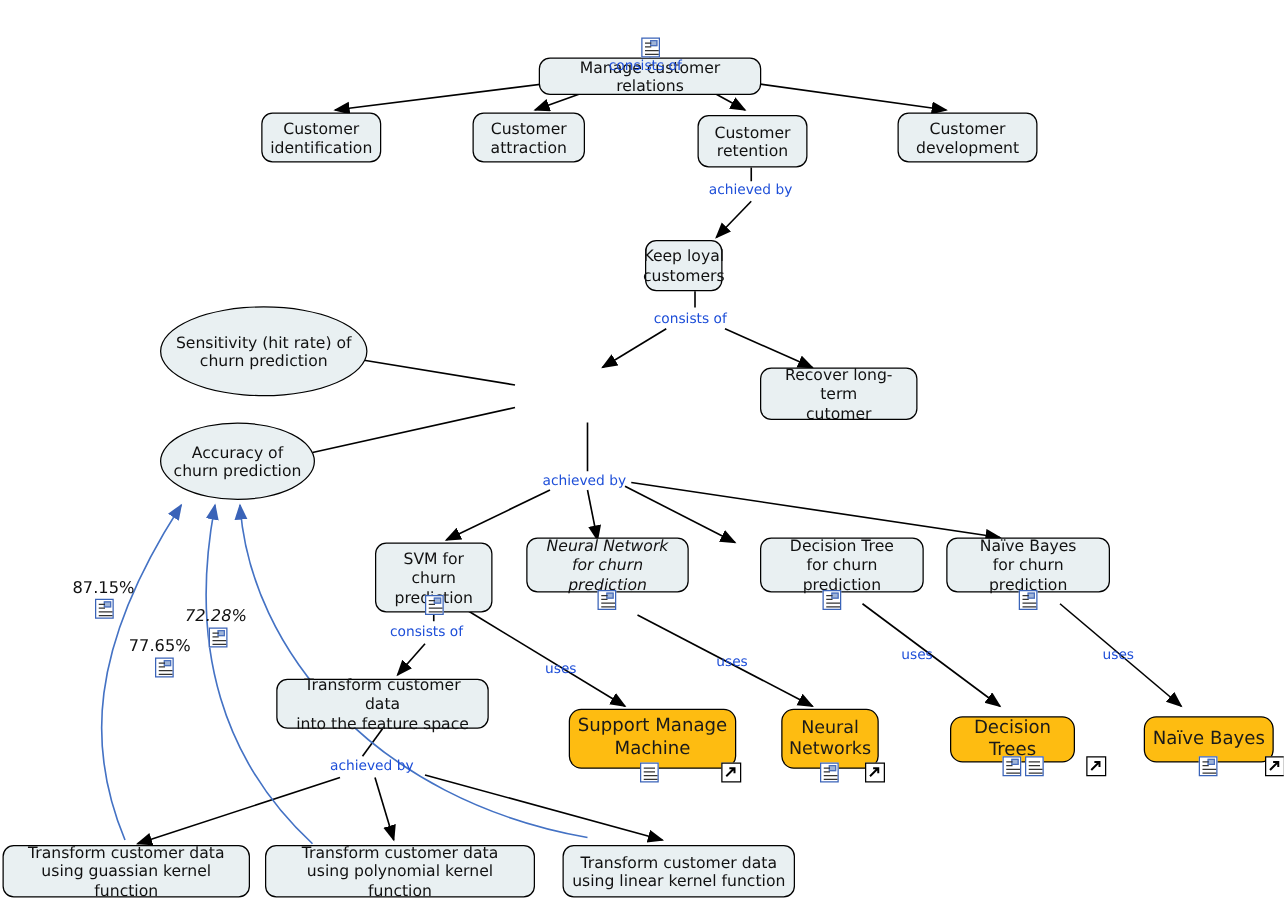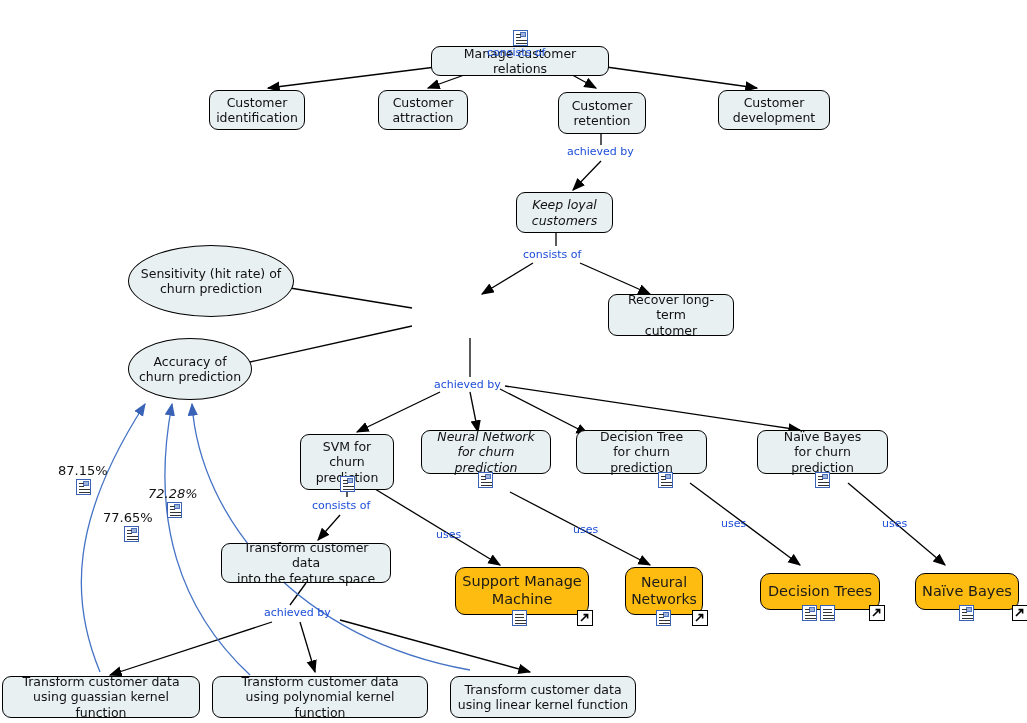--- a/index.html
+++ b/index.html
@@ -108,21 +108,21 @@
 identification</div>
 <div class="node" style="left:378px;top:90px;width:90px;height:40px;white-space:pre-line;">Customer
 attraction</div>
 <div class="node" style="left:558px;top:92px;width:88px;height:42px;white-space:pre-line;">Customer
 retention</div>
 <div class="node" style="left:718px;top:90px;width:112px;height:40px;white-space:pre-line;">Customer
 development</div>
 
 <div class="elabel" style="left:567px;top:145px;">achieved by</div>
 
-<div class="node" style="left:516px;top:192px;width:97px;height:41px;white-space:pre-line;font-style:italic;">Keep loyal
+<div class="node" style="left:516px;top:192px;width:62px;height:41px;white-space:pre-line;">Keep loyal
 customers</div>
 
 <div class="elabel" style="left:523px;top:248px;">consists of</div>
 
 <div class="node ellipse" style="left:128px;top:245px;width:166px;height:72px;white-space:pre-line;">Sensitivity (hit rate) of
 churn prediction</div>
 <div class="node ellipse" style="left:128px;top:338px;width:124px;height:62px;white-space:pre-line;">Accuracy of
 churn prediction</div>
 
 
@@ -144,21 +144,21 @@
 <div class="node" style="left:421px;top:430px;width:130px;height:44px;white-space:pre-line;font-style:italic;">Neural Network
 for churn prediction</div>
 <div class="noteicon" style="left:478px;top:472px;">
   <i class="thumb"></i>
       <i class="ln a"></i>
       <i class="ln b"></i>
       <i class="ln c"></i>
       <i class="ln d"></i>
     </div>
 
-<div class="node" style="left:576px;top:430px;width:131px;height:44px;white-space:pre-line;">Decision Tree
+<div class="node" style="left:608px;top:430px;width:131px;height:44px;white-space:pre-line;">Decision Tree
 for churn prediction</div>
 <div class="noteicon" style="left:658px;top:472px;">
   <i class="thumb"></i>
       <i class="ln a"></i>
       <i class="ln b"></i>
       <i class="ln c"></i>
       <i class="ln d"></i>
     </div>
 
 <div class="node" style="left:757px;top:430px;width:131px;height:44px;white-space:pre-line;">Naïve Bayes
@@ -232,21 +232,21 @@
       <i class="ln b"></i>
       <i class="ln c"></i>
       <i class="ln d"></i>
     </div>
 <div class="linkbox" style="left:692px;top:610px;">
   <svg width="12" height="12" viewBox="0 0 12 12">
         <path d="M2,9 L8,3 M4.5,2.6 L8.6,2.6 L8.6,6.6" stroke="#000" stroke-width="1.6" fill="none"></path>
       </svg>
 </div>
 
-<div class="node orange" style="left:760px;top:573px;width:120px;height:37px;text-align:center;">Decision Trees</div>
+<div class="node orange" style="left:760px;top:573px;width:100px;height:37px;text-align:center;">Decision Trees</div>
 <div class="noteicon" style="left:802px;top:605px;">
   <i class="thumb"></i>
       <i class="ln a"></i>
       <i class="ln b"></i>
       <i class="ln c"></i>
       <i class="ln d"></i>
     </div>
 <div class="noteicon plain" style="left:820px;top:605px;">
   <i class="ln a"></i>
       <i class="ln b"></i>

